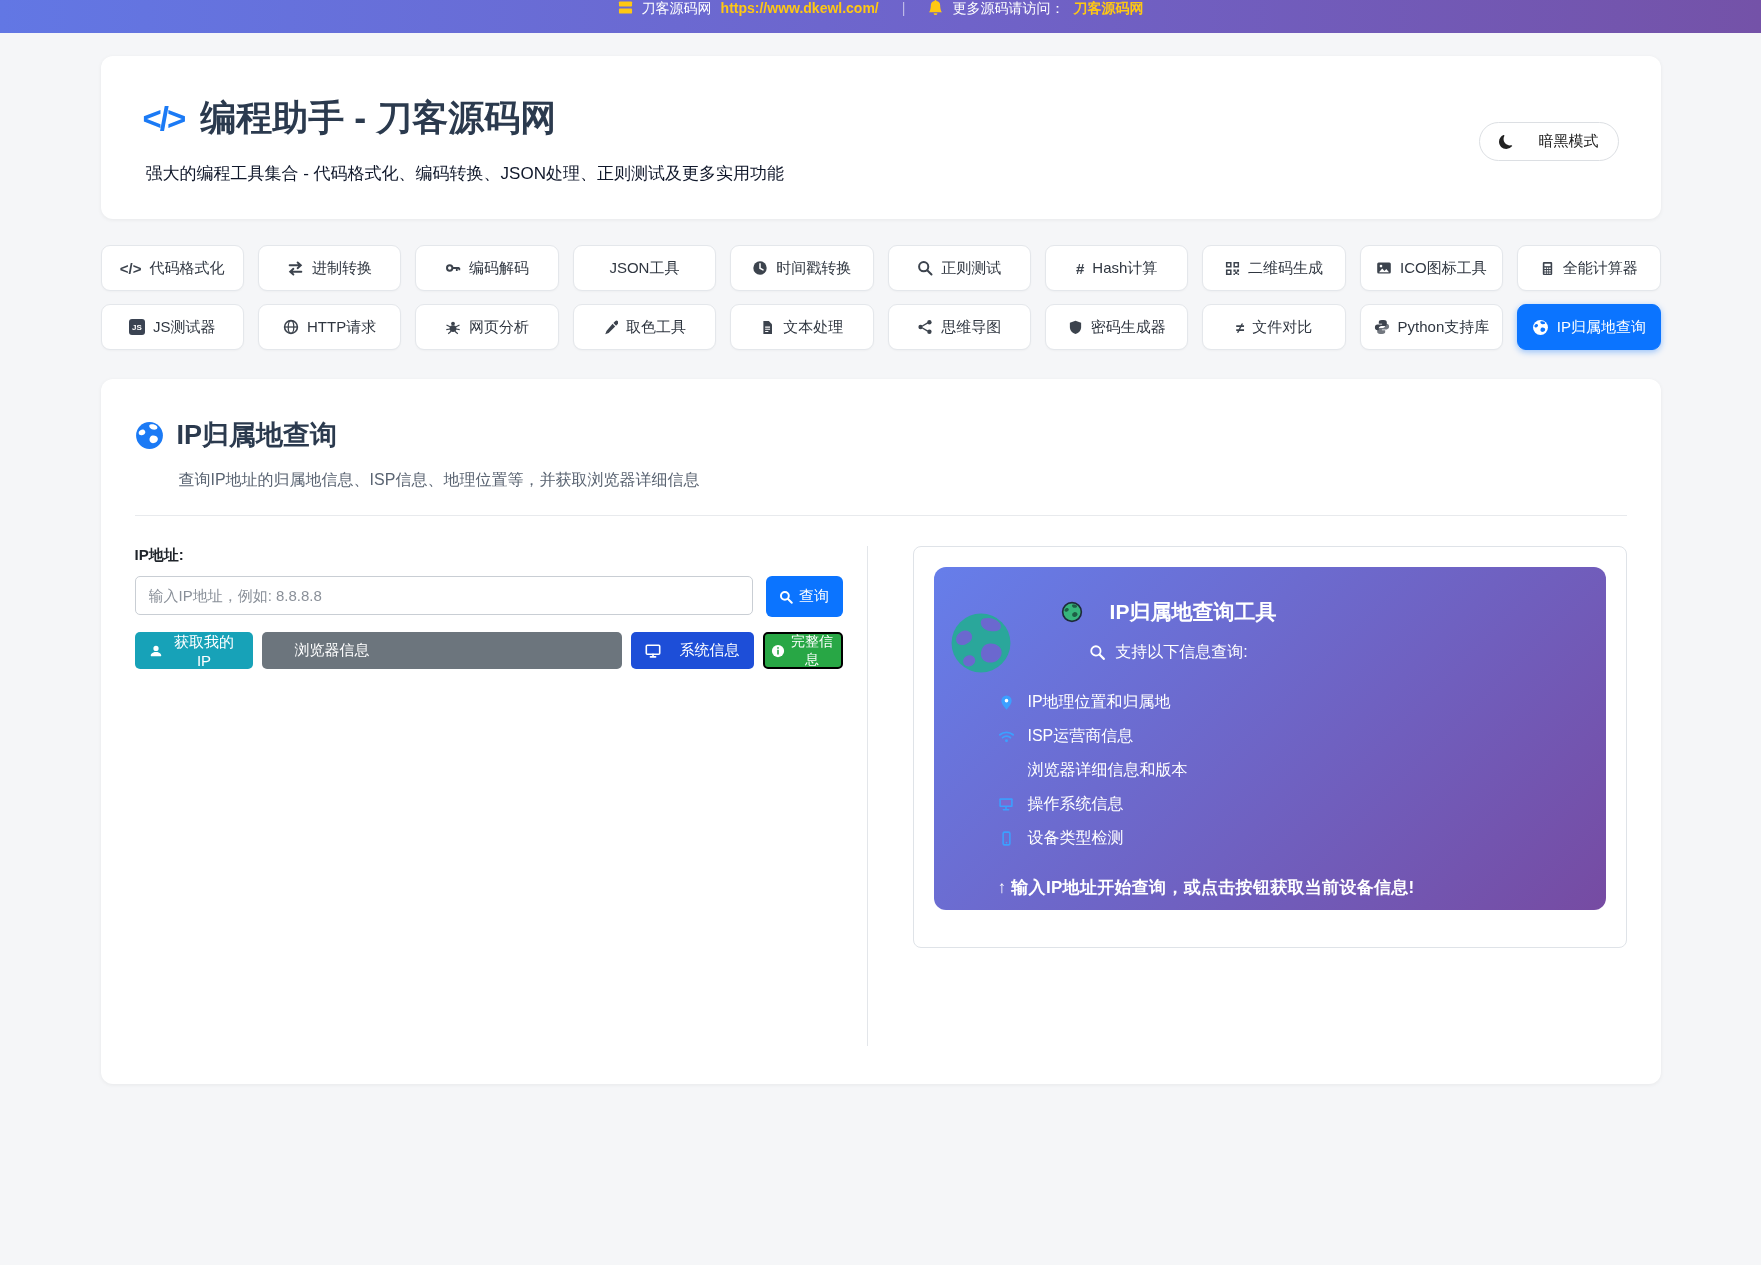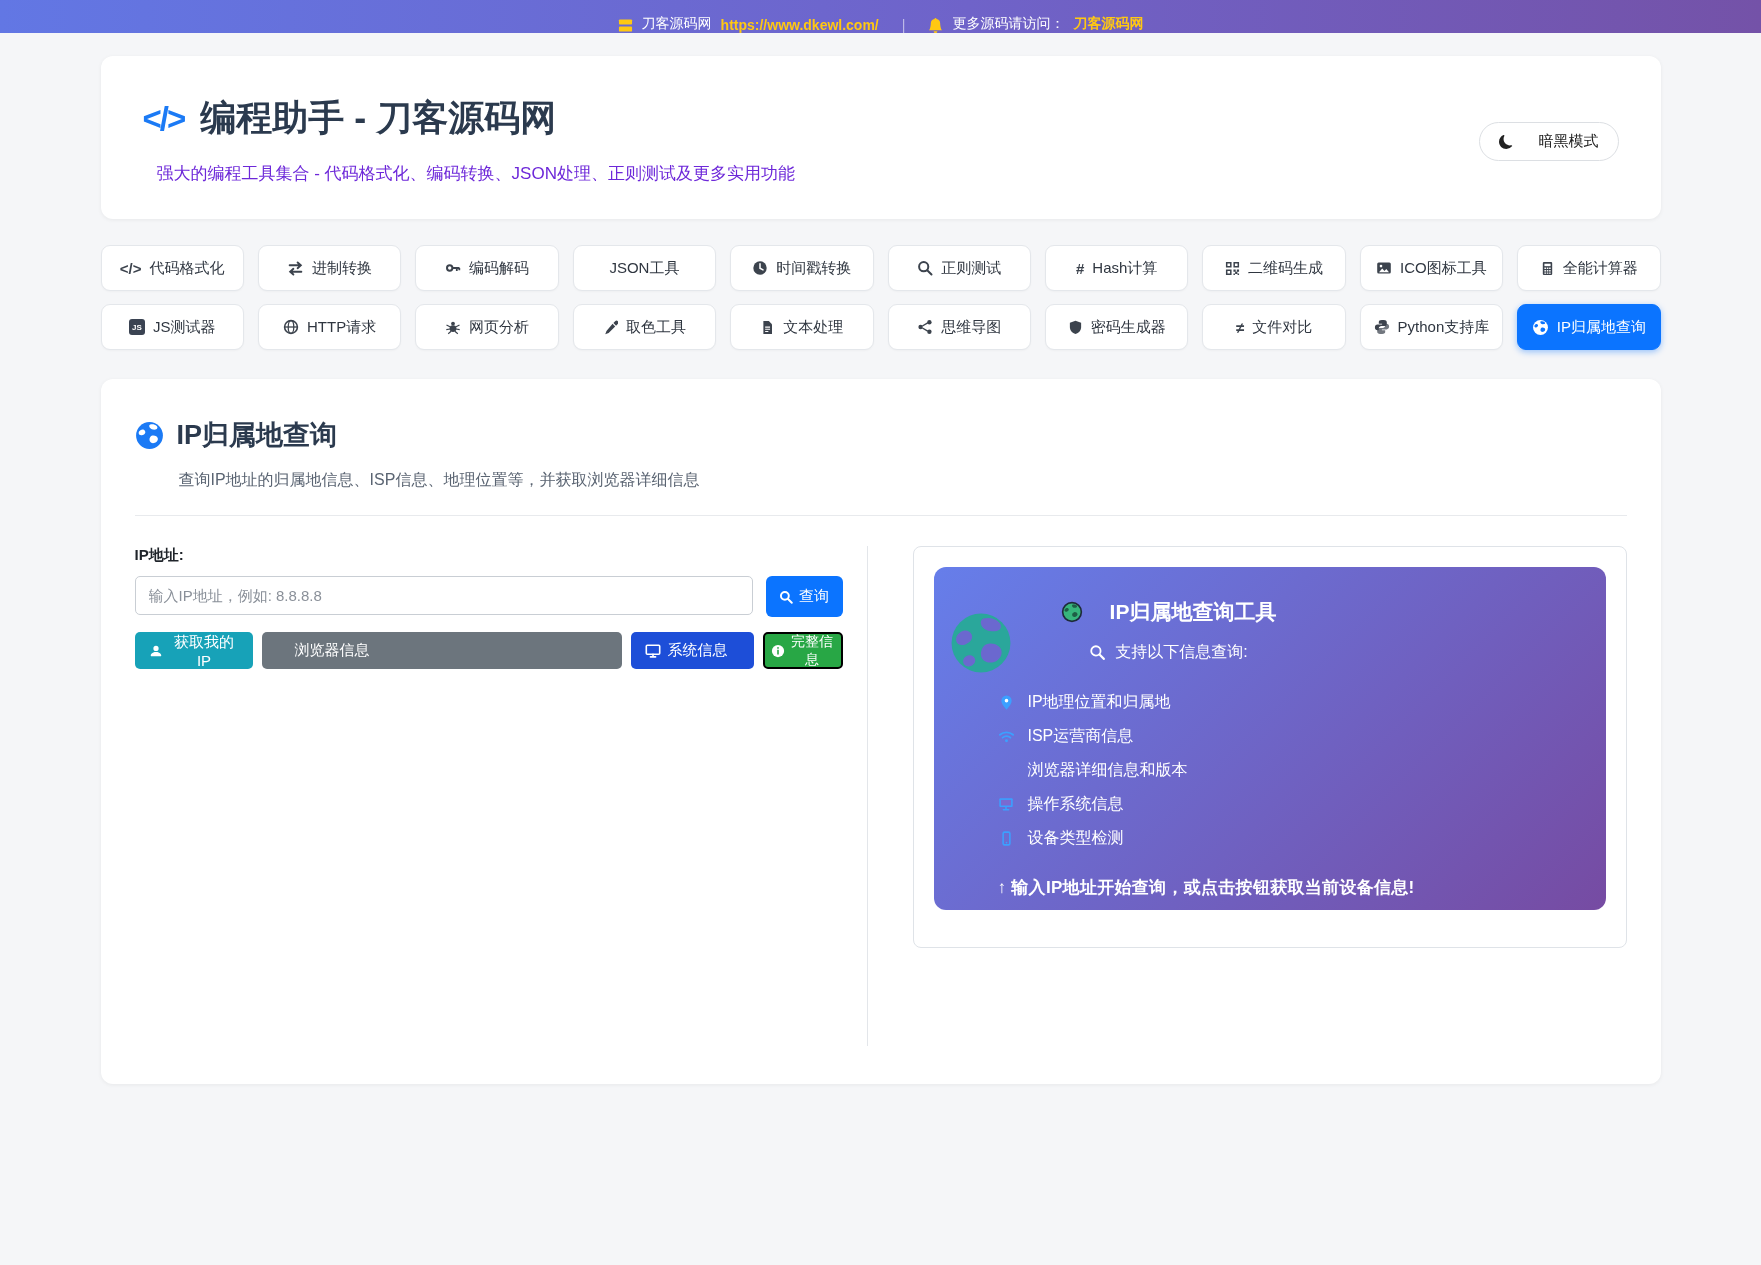--- a/index.html
+++ b/index.html
@@ -10,41 +10,41 @@
     color:#333;
     width:1761px;
     min-height:1265px;
   }
   svg { display:block; }
 
   
   .topbar {
     height:33px;
     background:linear-gradient(90deg,#6277e4 0%,#6f63c9 55%,#7452a8 100%);
-    display:flex; align-items:flex-end; justify-content:center;
+    display:flex; align-items:flex-start; justify-content:center;
     gap:9px; color:#fff; font-size:14px;
   }
   .topbar a { text-decoration:none; }
   .tb-link { color:#ffc812; font-weight:bold; }
   .tb-div { color:rgba(255,255,255,.55); margin:0 14px; }
   .tb-icon { color:#ffc812; }
 
   
   .page { width:1560px; margin:0 auto; }
 
   
   .header-card {
     background:#fff; border-radius:12px; margin-top:23px;
     padding:38px 42px 34px; position:relative;
     box-shadow:0 1px 4px rgba(0,0,0,.06);
   }
   .header-title-row { display:flex; align-items:center; gap:16px; }
   .code-glyph { color:#1b7af5; font-weight:bold; font-size:33px; letter-spacing:-2px; }
   .page-title { font-size:36px; font-weight:bold; color:#2b3a4e; margin:0; }
-  .header-sub { margin:19px 0 0 14px; color:#6d28d9; font-size:17px; }
+  .header-sub { margin:19px 0 0 3px; color:#0f172a; font-size:17px; }
   .darkmode-btn {
     position:absolute; right:42px; top:66px;
     background:#fff; border:1px solid #dcdfe3; border-radius:20px;
     padding:9px 19px; font-size:15px; color:#222;
     display:flex; align-items:center; gap:26px; cursor:pointer;
     font-family:inherit;
   }
   .darkmode-btn svg { color:#222; }
 
   
@@ -92,21 +92,21 @@
   .ip-input::placeholder { color:#8a9099; }
   .query-btn {
     width:77px; height:41px; background:#0b74ff; border:none; border-radius:6px;
     color:#fff; font-size:15px; display:flex; align-items:center; justify-content:center;
     gap:6px; cursor:pointer; font-family:inherit;
   }
 
   .actions-row { display:flex; gap:9px; margin-top:15px; }
   .act-btn {
     height:37px; border:none; border-radius:5px; color:#fff; font-size:15px;
-    display:flex; align-items:center; justify-content:flex-start; gap:7px;
+    display:flex; align-items:center; justify-content:space-between; gap:7px;
     cursor:pointer; font-family:inherit; padding:0 14px;
   }
   .btn-myip { background:#17a2b8; width:118px; }
   .btn-browser { background:#6c757d; flex:1; justify-content:flex-start; padding-left:33px; }
   .btn-system { background:#1d4ed8; width:123px; }
   .btn-full { background:#28a745; width:80px; border:2px solid #000; gap:5px; padding:0 6px; font-size:14px; }
 
   
   .panel-card { border:1px solid #dfe3e8; border-radius:8px; padding:20px 20px 37px; }
   .gradient-box {

